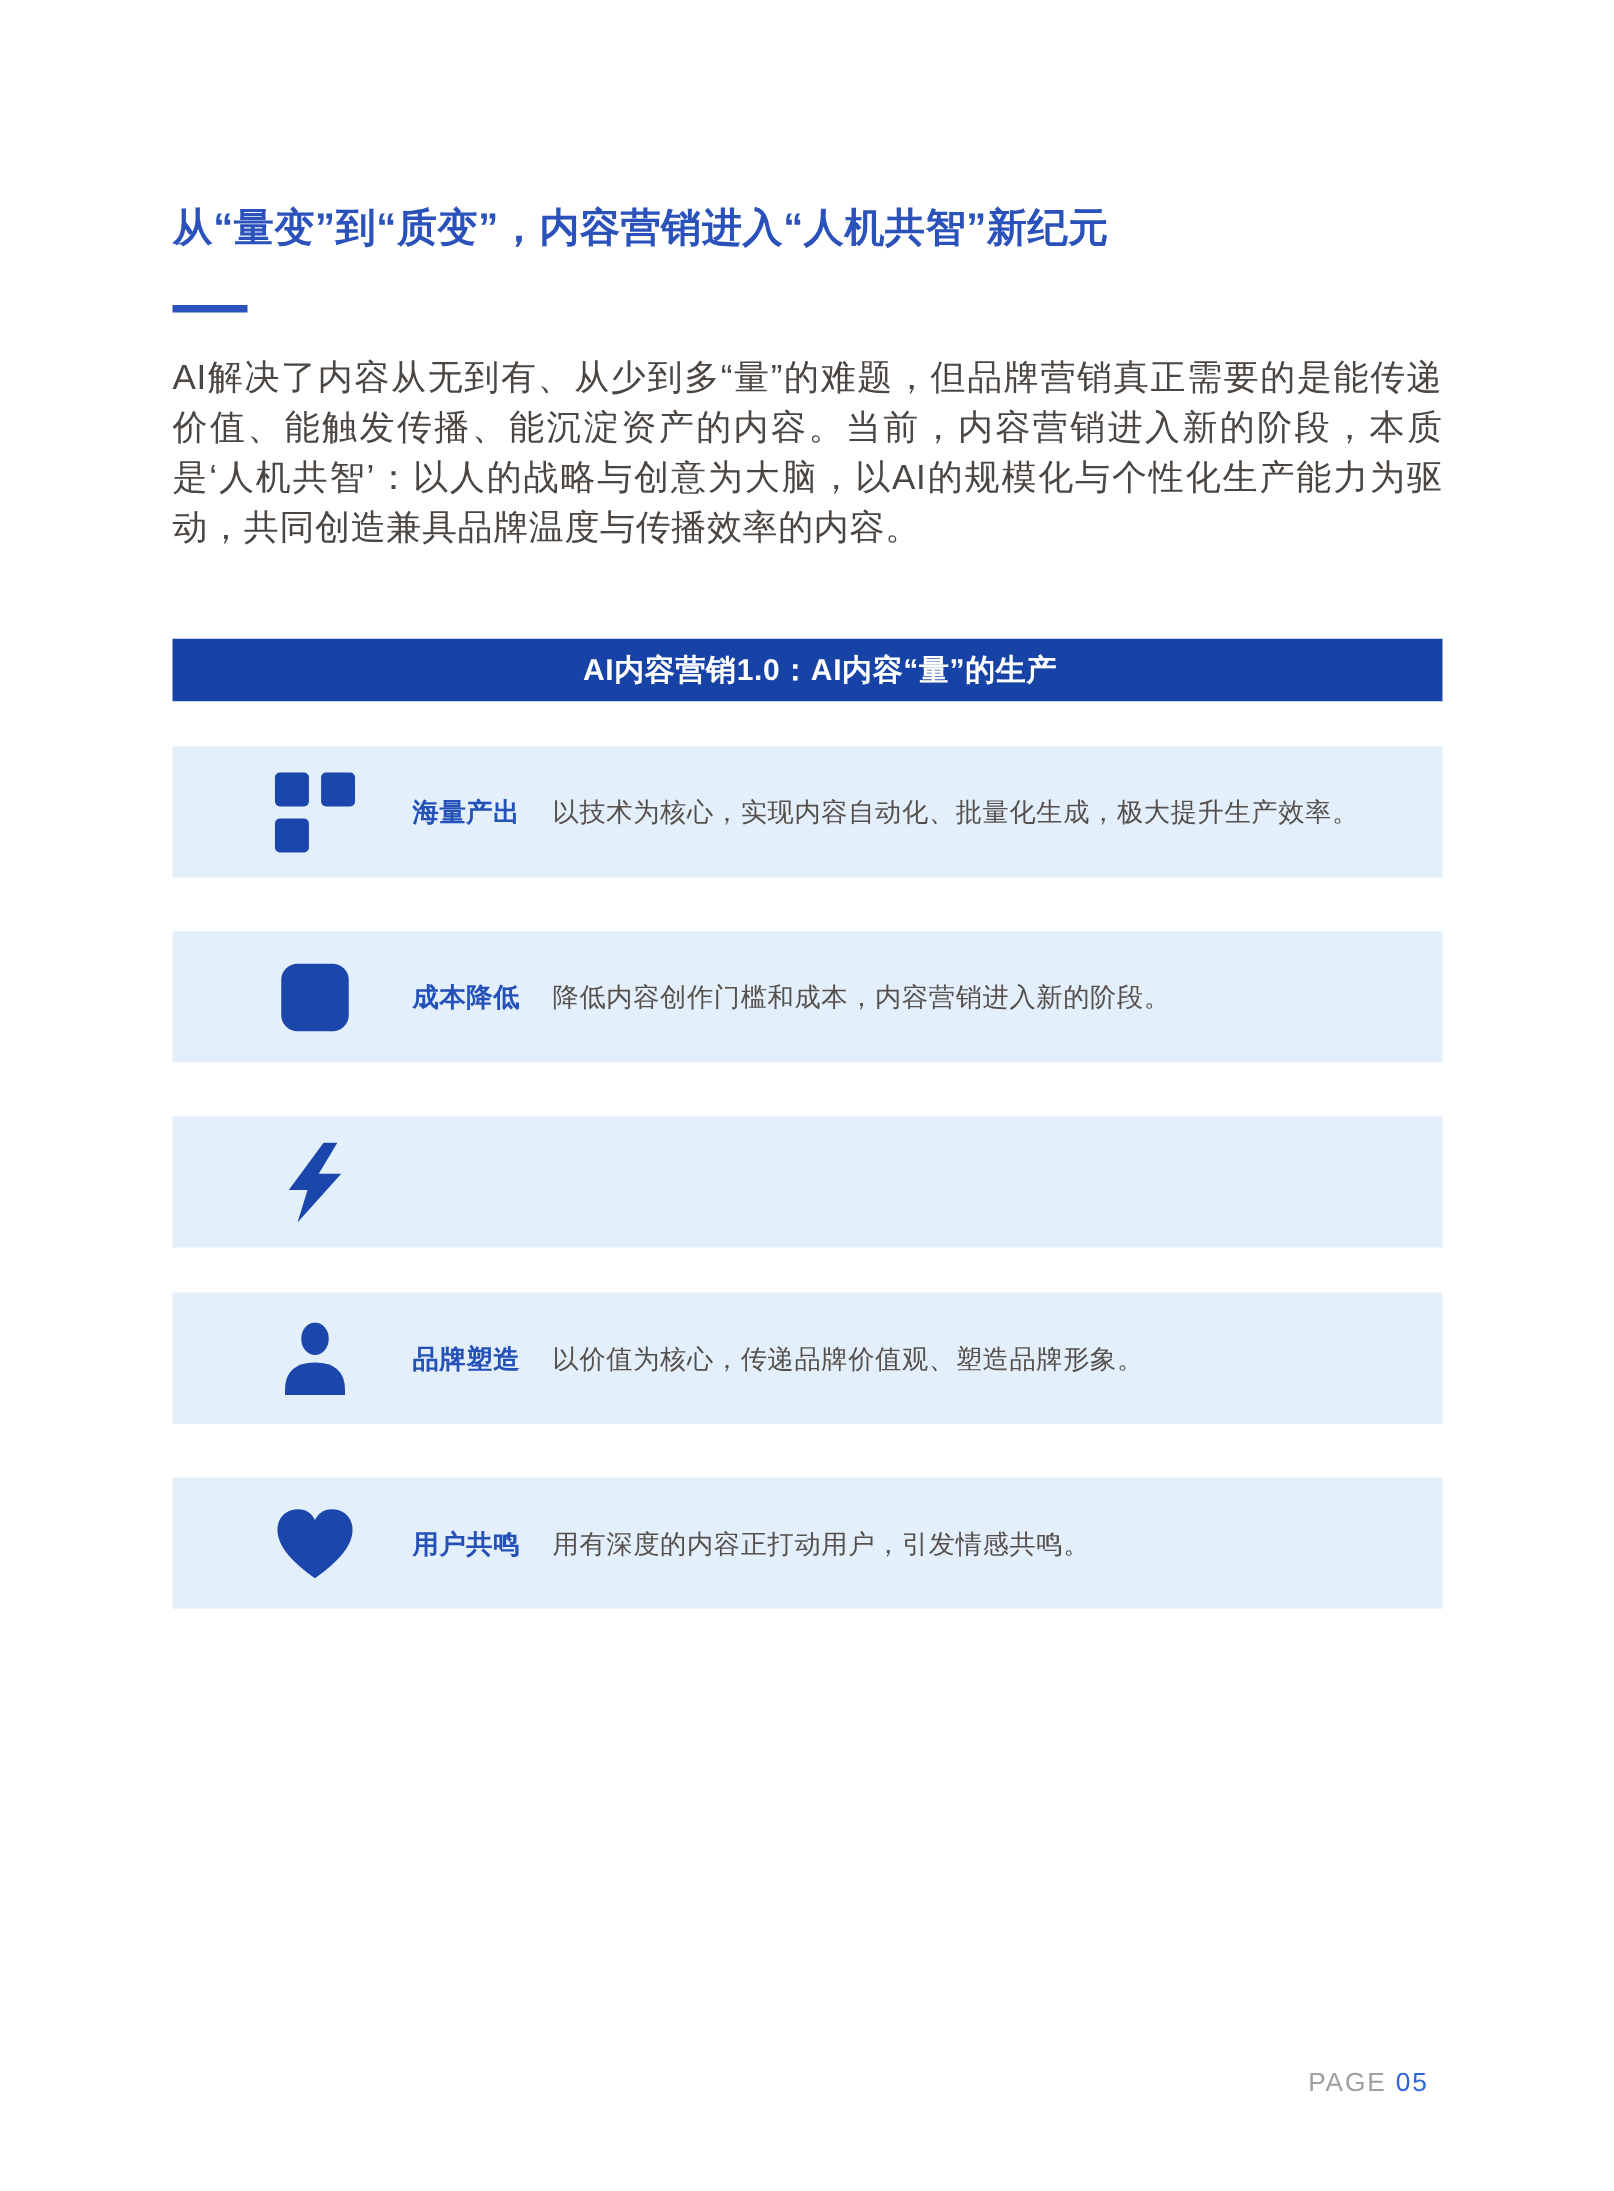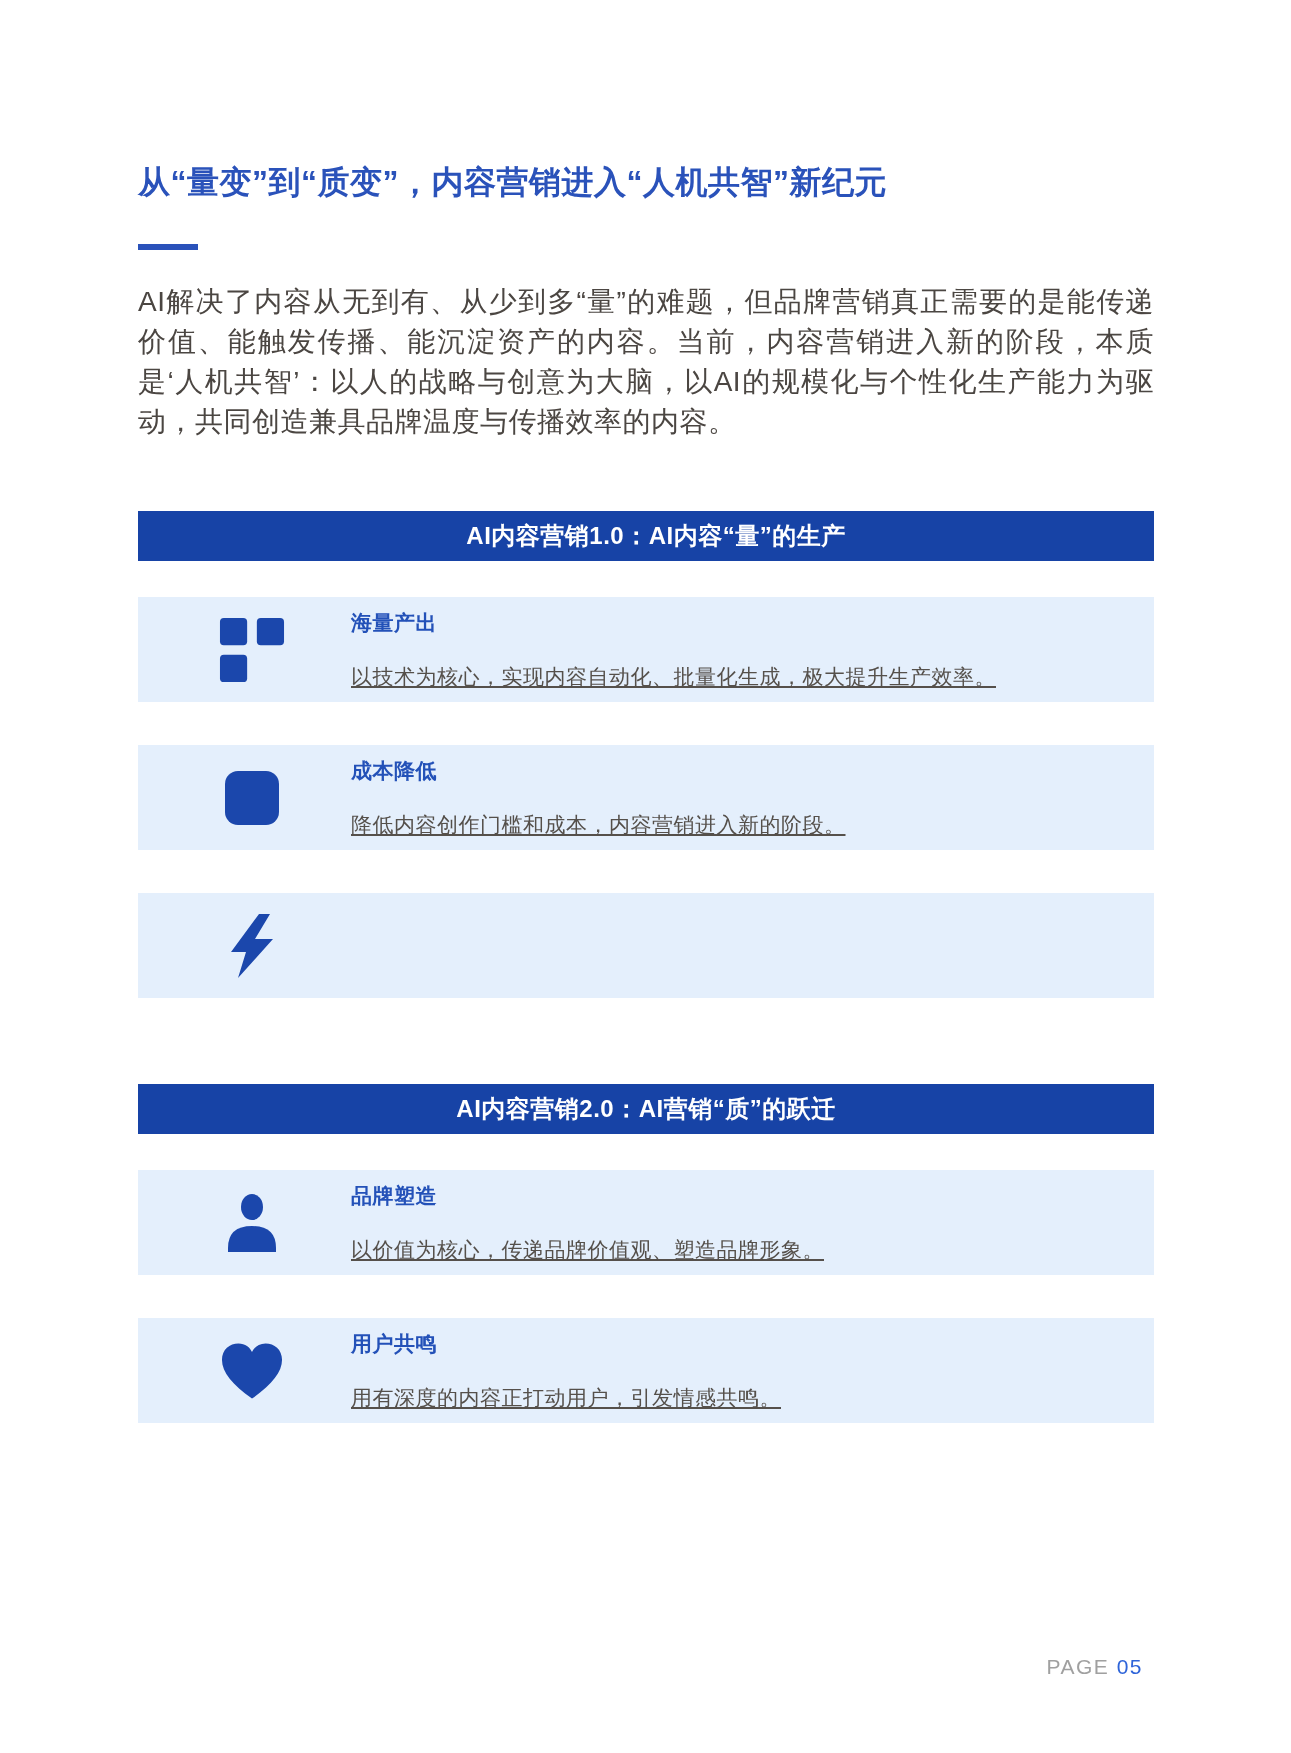--- a/index.html
+++ b/index.html
@@ -59,32 +59,31 @@
     width: 68px;
     margin-left: 80px;
     margin-right: 44px;
     display: flex;
     align-items: center;
     justify-content: center;
     flex: 0 0 auto;
   }
   .icon-box svg { display: block; }
   .icon-fill { fill: #1b47ac; }
-  .card-text { display: flex; flex-direction: column; gap: 26px; margin-left: 21px; }
+  .card-text { display: flex; flex-direction: row; gap: 26px; }
   .card-title {
     color: #2351b8;
     font-size: 21px;
     font-weight: 700;
     letter-spacing: 0.5px;
   }
   .card-desc {
     color: #55504b;
     font-size: 21px;
     letter-spacing: 0.5px;
-    text-decoration: underline;
   }
 
   .footer {
     position: absolute;
     top: 1655px;
     right: 148px;
     font-size: 21px;
     letter-spacing: 1.5px;
     white-space: nowrap;
   }
@@ -130,21 +129,20 @@
   </div>
 
   <div class="card">
     <div class="icon-box">
       <svg width="48" height="64" viewBox="0 0 48 64">
         <path class="icon-fill" d="M31 0 L3 38 L18 38 L10 64 L45 25 L27 25 L42 0 Z"></path>
       </svg>
     </div>
   </div>
 
-  <div class="banner second">AI内容营销2.0：AI营销“质”的跃迁</div>
 
   <div class="card first-of-section">
     <div class="icon-box">
       <svg width="54" height="58" viewBox="0 0 54 58">
         <ellipse class="icon-fill" cx="27" cy="13" rx="11" ry="13"></ellipse>
         <path class="icon-fill" d="M3 58 L3 54 Q3 32 27 32 Q51 32 51 54 L51 58 Z"></path>
       </svg>
     </div>
     <div class="card-text">
       <div class="card-title">品牌塑造</div>

